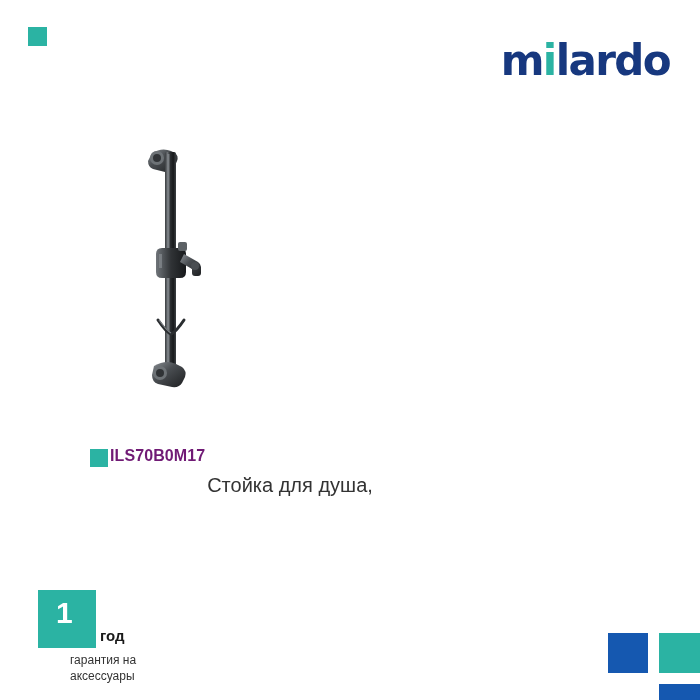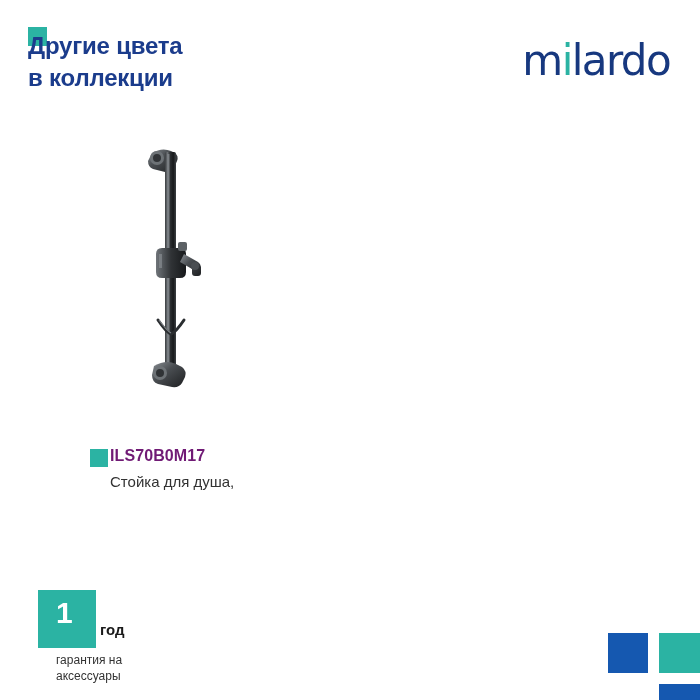--- a/index.html
+++ b/index.html
@@ -38,21 +38,21 @@
     letter-spacing: -0.2px;
   }
   .headline .line2 { display: block; }
 
   
   .brand {
     position: absolute;
     right: 30px;
     top: 36px;
     font-size: 42px;
-    font-weight: normal;
+    font-weight: bold;
     letter-spacing: -1.6px;
     color: #17387f;
     font-family: "DejaVu Sans", sans-serif;
   }
   .brand .dot-i {
     color: #2bb3a3;
   }
 
   
   .product-figure {
@@ -84,24 +84,25 @@
     top: 0;
     font-size: 16px;
     font-weight: bold;
     color: #701a75;
     letter-spacing: 0.1px;
   }
   .caption-desc {
     position: absolute;
     left: 20px;
     top: 24px;
-    font-size: 15px;
+    font-size: 20px;
     color: #333333;
     line-height: 1.45;
     width: 360px;
+    text-align: center;
   }
 
   
   .warranty {
     position: absolute;
     left: 38px;
     top: 590px;
     width: 160px;
   }
   .warranty-box {
@@ -117,28 +118,28 @@
     left: 18px;
     top: 8px;
     color: #ffffff;
     font-size: 30px;
     font-weight: bold;
     line-height: 1;
   }
   .warranty-unit {
     position: absolute;
     left: 62px;
-    top: 31px;
+    top: 37px;
     font-size: 15px;
     font-weight: bold;
     color: #1a1a1a;
   }
   .warranty-sub {
     position: absolute;
-    left: 18px;
+    left: 32px;
     top: 62px;
     font-size: 12px;
     color: #333333;
     line-height: 1.35;
     width: 130px;
   }
 
   
   .deco-blue {
     position: absolute;
@@ -165,24 +166,20 @@
     background: #1558b0;
   }
 </style>
 </head>
 <body>
 
 <div class="page">
 
   <div class="accent-square-top"></div>
 
-  <div class="headline">
-    <span>Другие цвета</span>
-    <span class="line2">в коллекции</span>
-  </div>
 
   <div class="brand">
     <span>m</span><span class="dot-i">i</span><span>lardo</span>
   </div>
 
   <div class="product-figure">
     <svg width="110" height="270" viewBox="0 0 110 270">
       <defs>
         <linearGradient id="barGrad" x1="0" y1="0" x2="1" y2="0">
           <stop offset="0%" stop-color="#3a3d40"></stop>

